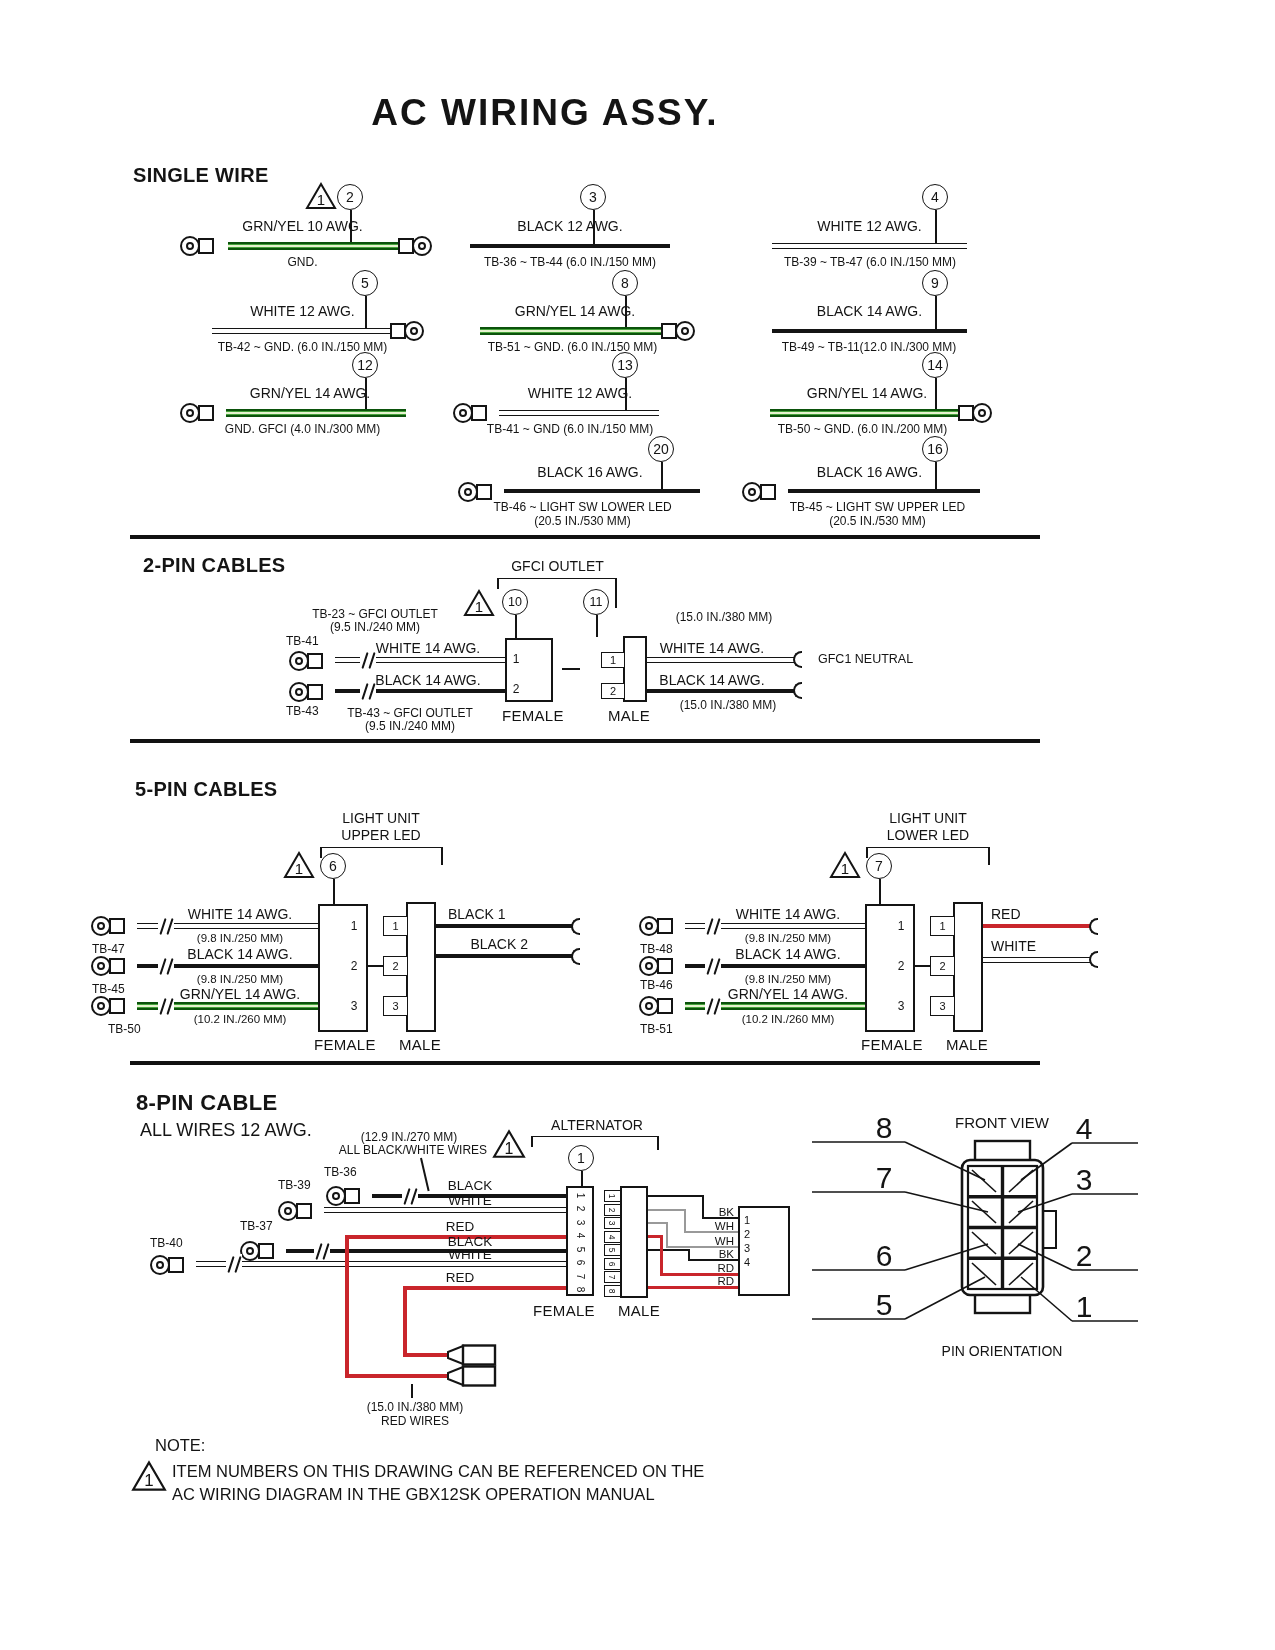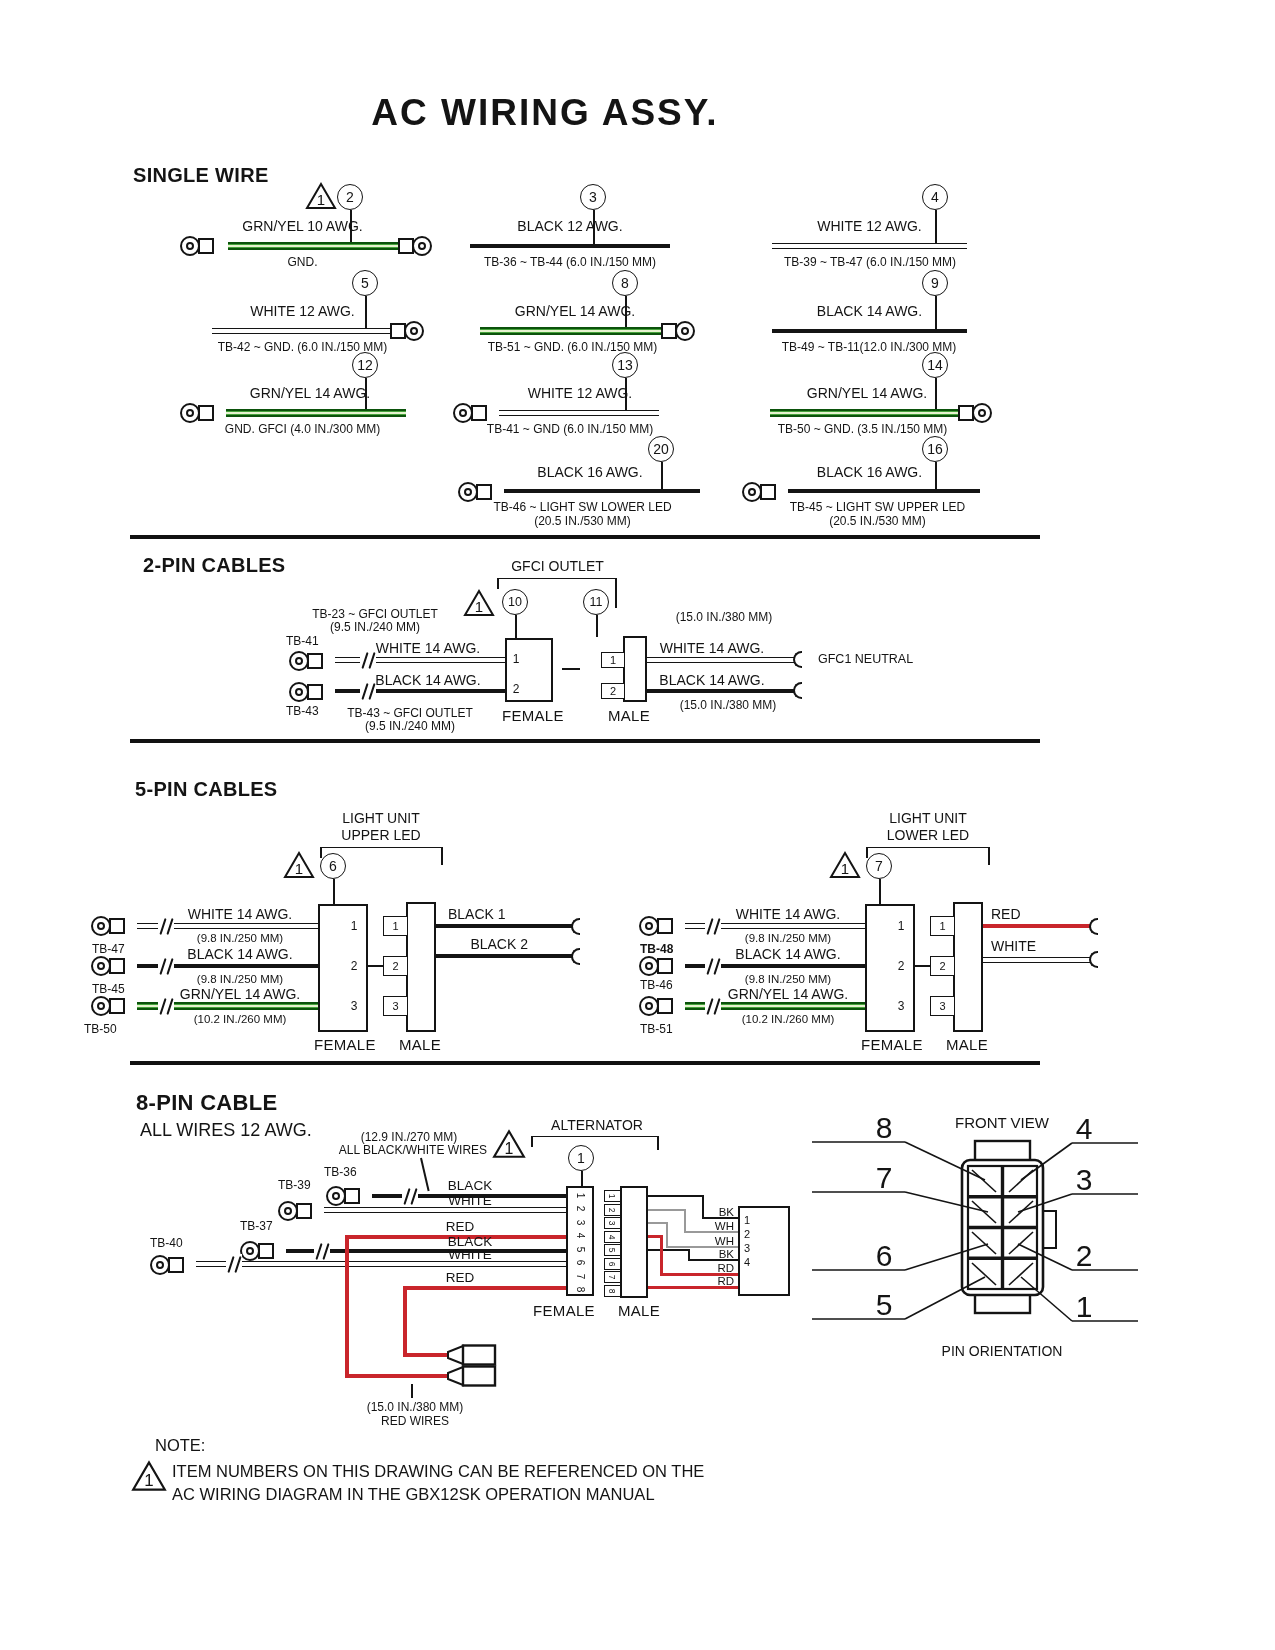--- a/index.html
+++ b/index.html
@@ -142,21 +142,21 @@
     <div class="cap" style="left:470px;top:404px;width:200px;">TB-41 ~ GND (6.0 IN./150 MM)</div>
 
     <div class="circ" style="left:922px;top:334px;">14</div>
     <div class="vline" style="left:935px;top:360px;height:31px;"></div>
     <div class="lbl" style="left:772px;top:367px;width:190px;">GRN/YEL 14 AWG.</div>
     <div class="wire green" style="left:770px;top:391px;width:192px;"></div>
     <div class="ring rev" style="left:958px;top:382px;">
         <span class="rc"></span>
         <span class="rb"></span>
       </div>
-    <div class="cap" style="left:765px;top:404px;width:195px;">TB-50 ~ GND. (3.5 IN./150 MM)</div>
+    <div class="cap" style="left:765px;top:404px;width:195px;">TB-50 ~ GND. (6.0 IN./200 MM)</div>
 
     <div class="circ" style="left:648px;top:418px;">20</div>
     <div class="vline" style="left:661px;top:444px;height:28px;"></div>
     <div class="lbl" style="left:495px;top:446px;width:190px;">BLACK 16 AWG.</div>
     <div class="ring" style="left:458px;top:461px;">
         <span class="rc"></span>
         <span class="rb"></span>
       </div>
     <div class="wire black" style="left:504px;top:471px;width:196px;"></div>
     <div class="cap" style="left:460px;top:482px;width:245px;">TB-46 ~ LIGHT SW LOWER LED</div>
@@ -290,21 +290,21 @@
         <span class="rc"></span>
         <span class="rb"></span>
       </div>
     <div class="lbl" style="left:174px;top:968px;width:132px;">GRN/YEL 14 AWG.</div>
     <div class="wire green" style="left:137px;top:984px;width:181px;"></div>
     <div class="brk" style="left:158px;top:978px;">
         <i></i>
         <i></i>
       </div>
     <div class="cap cap11" style="left:188px;top:995px;width:104px;">(10.2 IN./260 MM)</div>
-    <div class="tbl" style="left:84px;top:1004px;text-align:center;">TB-50</div>
+    <div class="tbl" style="left:108px;top:1004px;text-align:center;">TB-50</div>
 
     <div class="box" style="left:318px;top:886px;width:50px;height:128px;"></div>
     <div class="pind" style="left:347px;top:901px;">1</div>
     <div class="pind" style="left:347px;top:941px;">2</div>
     <div class="pind" style="left:347px;top:981px;">3</div>
     <div class="hline" style="left:368px;top:947px;width:16px;"></div>
     <div class="box" style="left:406px;top:884px;width:30px;height:130px;"></div>
     <div class="tab" style="left:383px;top:898px;width:25px;height:20px;">1</div>
     <div class="tab" style="left:383px;top:938px;width:25px;height:20px;">2</div>
     <div class="tab" style="left:383px;top:978px;width:25px;height:20px;">3</div>
@@ -334,21 +334,21 @@
         <span class="rc"></span>
         <span class="rb"></span>
       </div>
     <div class="lbl" style="left:724px;top:888px;width:128px;">WHITE 14 AWG.</div>
     <div class="wire white" style="left:685px;top:905px;width:180px;"></div>
     <div class="brk" style="left:705px;top:898px;">
         <i></i>
         <i></i>
       </div>
     <div class="cap cap11" style="left:736px;top:914px;width:104px;">(9.8 IN./250 MM)</div>
-    <div class="tbl" style="left:640px;top:924px;font-weight:bold;">TB-48</div>
+    <div class="tbl" style="left:640px;top:924px;">TB-48</div>
 
     <div class="ring" style="left:639px;top:935px;">
         <span class="rc"></span>
         <span class="rb"></span>
       </div>
     <div class="lbl" style="left:724px;top:928px;width:128px;">BLACK 14 AWG.</div>
     <div class="wire black" style="left:685px;top:946px;width:180px;"></div>
     <div class="brk" style="left:705px;top:938px;">
         <i></i>
         <i></i>

